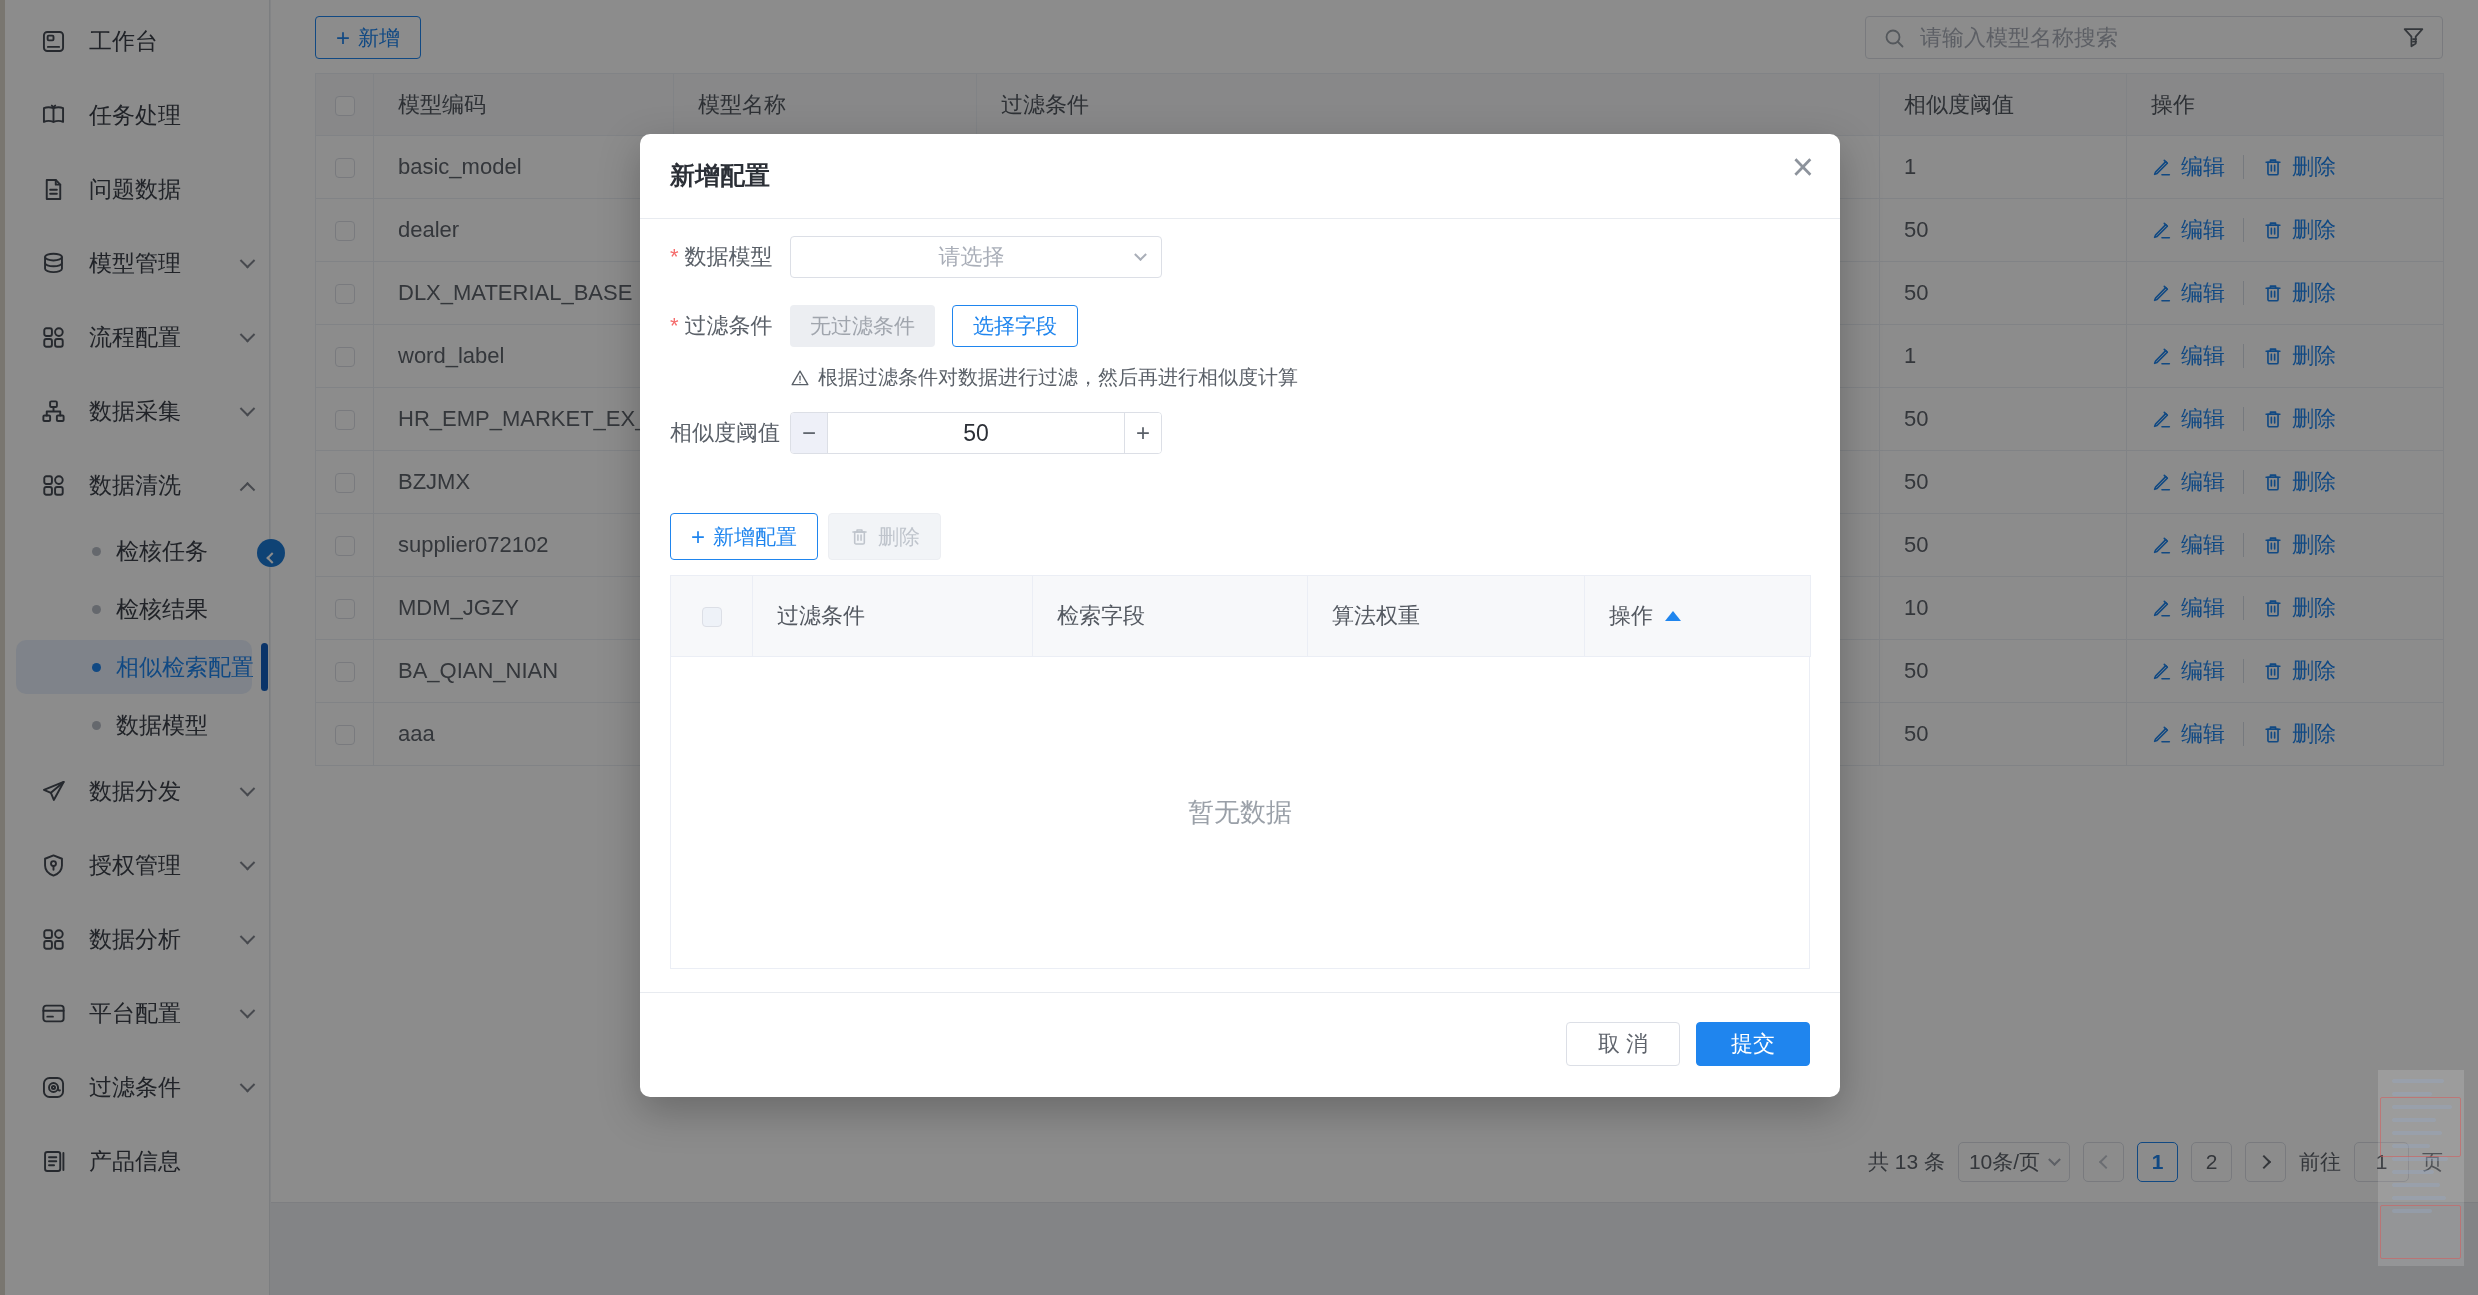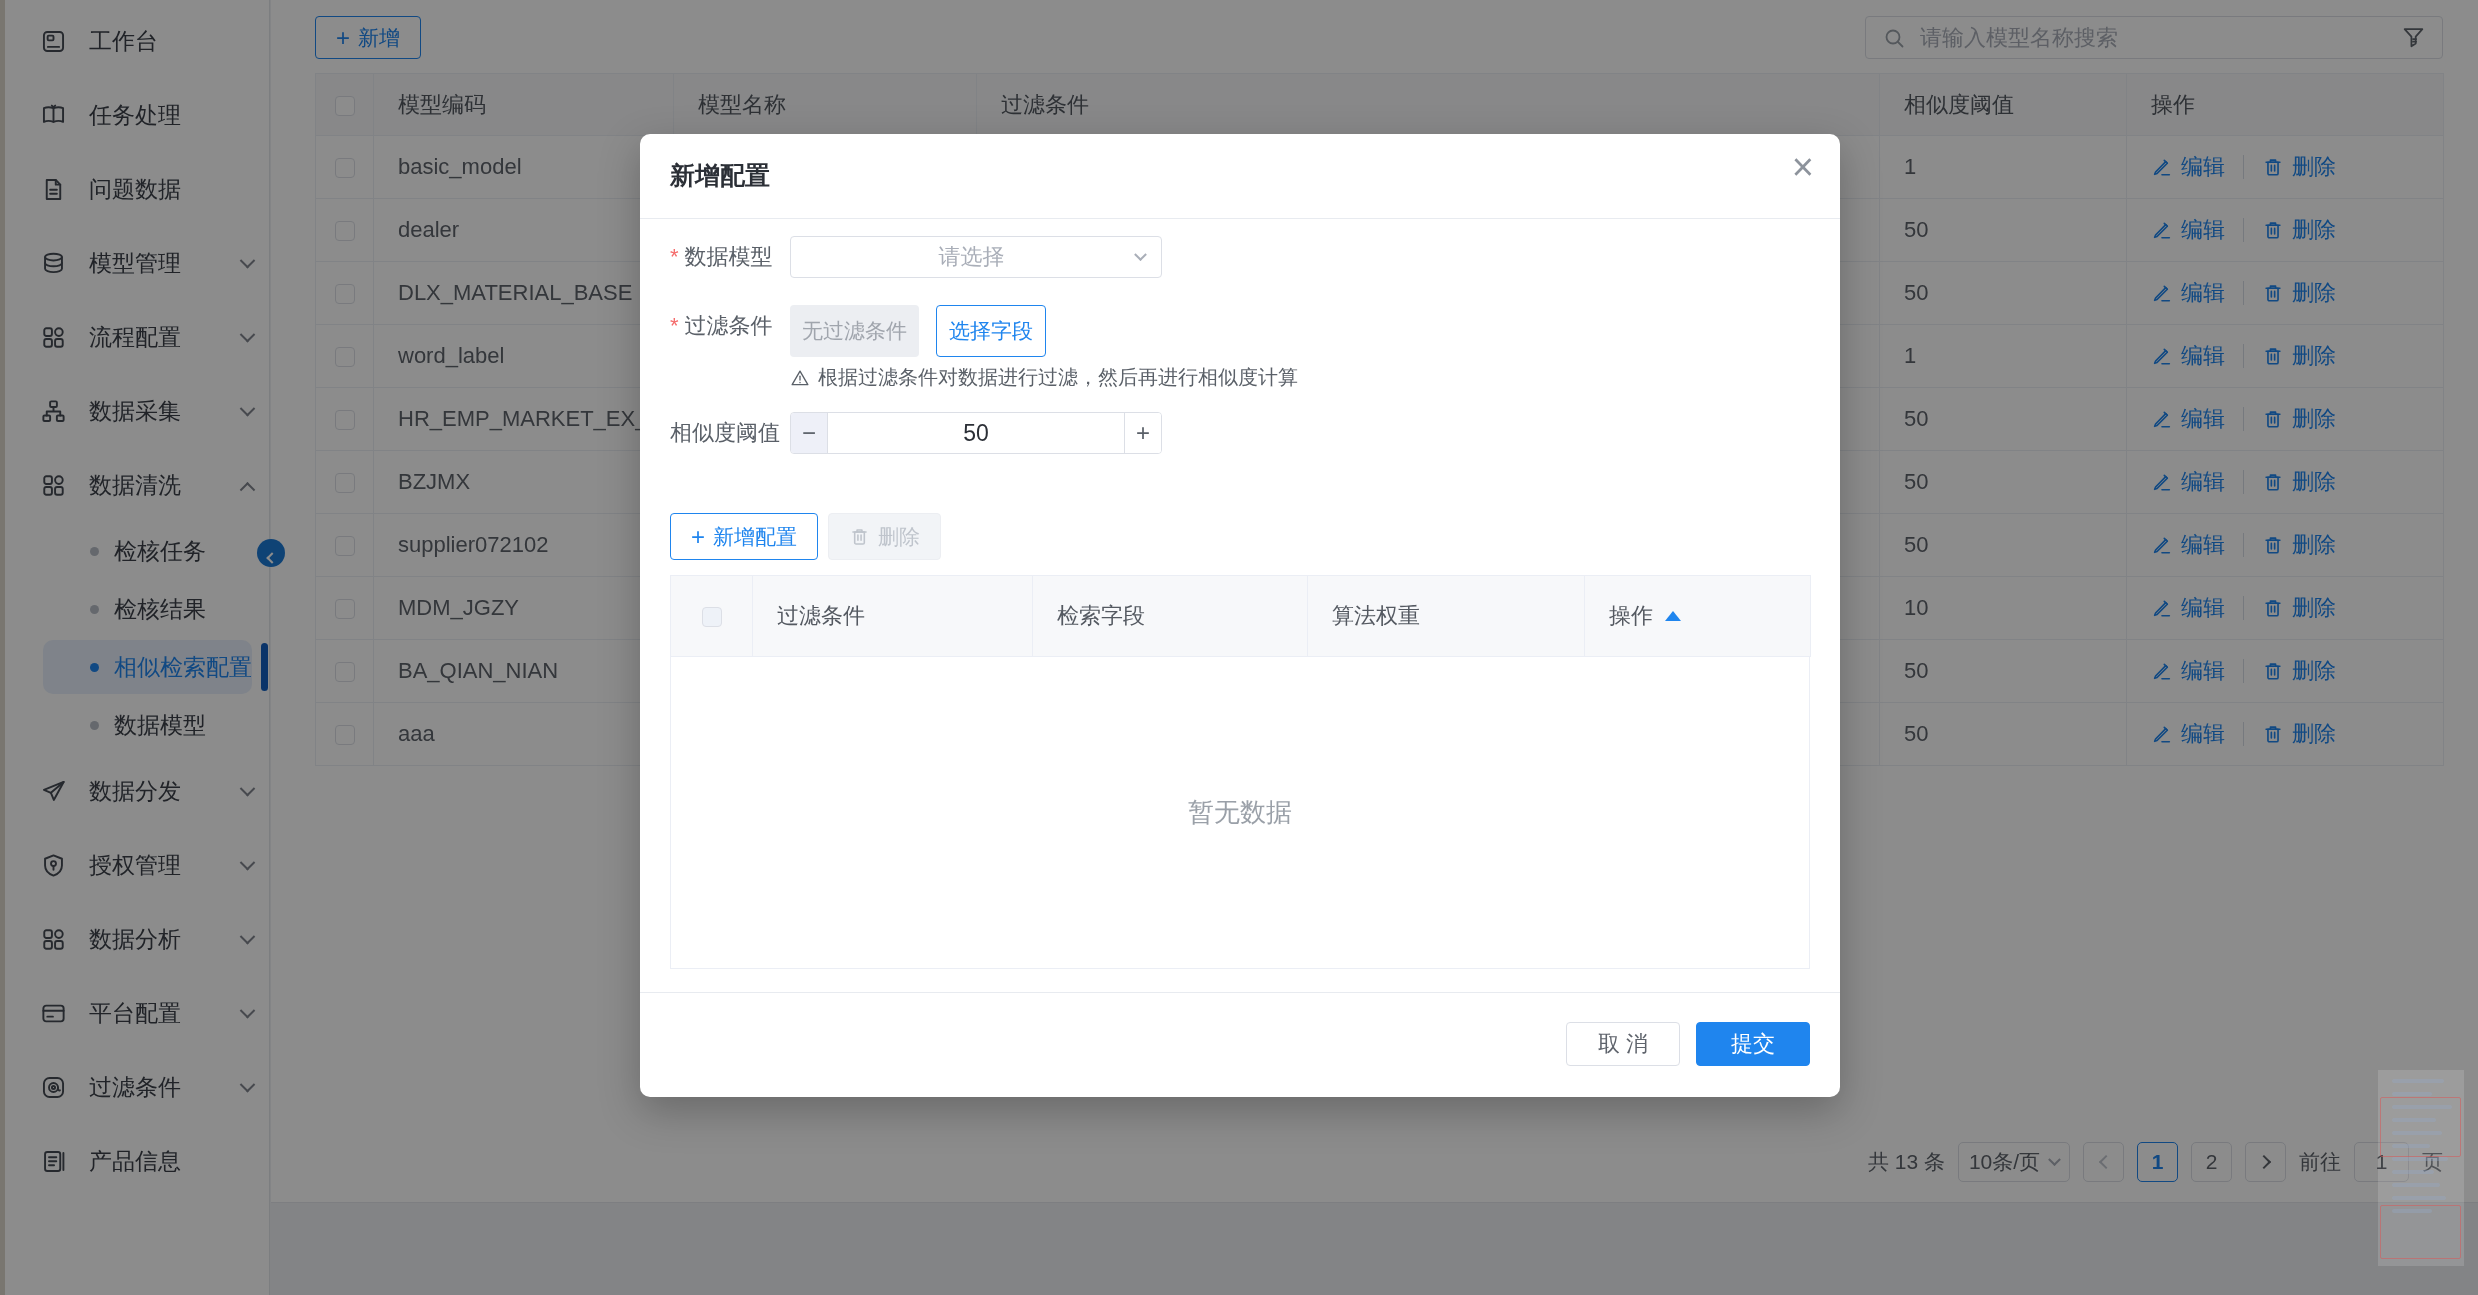--- a/index.html
+++ b/index.html
@@ -14,21 +14,21 @@
 
   
   .sidebar{position:absolute;left:0;top:0;width:270px;height:100%;background:#fff;border-right:1px solid #e2e5ea;z-index:2;padding-top:4px;}
   .side-item{position:relative;display:flex;align-items:center;height:74px;padding:0 16px 0 40px;font-size:23px;color:#3c414a;cursor:pointer;}
   .side-item .s-icon{width:27px;height:27px;stroke:#454b54;fill:none;stroke-width:1.7;stroke-linecap:round;stroke-linejoin:round;margin-right:22px;flex:none;position:relative;z-index:1;}
   .side-item .s-label{position:relative;z-index:1;white-space:nowrap;}
   .side-item .dot{display:none;width:9px;height:9px;border-radius:50%;background:#b9bec7;margin-right:15px;flex:none;position:relative;z-index:1;}
   .side-item .chev{display:none;width:11px;height:11px;border-right:2px solid #81868f;border-bottom:2px solid #81868f;transform:rotate(45deg) translate(-2px,-2px);margin-left:auto;position:relative;z-index:1;}
   .side-item.haschev .chev{display:block;}
   .side-item.open .chev{transform:rotate(-135deg) translate(-3px,-3px);}
-  .side-item.sub{height:58px;padding-left:63px;margin-left:27px;}
+  .side-item.sub{height:58px;padding-left:92px;}
   .side-item.sub .dot{display:block;}
   .side-item.active{color:var(--primary);}
   .side-item.active .dot{background:var(--primary);}
   .side-item.active::before{content:'';position:absolute;left:16px;right:17px;top:2px;bottom:2px;background:#e7effb;border-radius:10px;}
   .side-item.active::after{content:'';position:absolute;right:1px;top:5px;bottom:5px;width:7px;border-radius:4px;background:var(--primary-dark);}
   .collapse-btn{position:absolute;left:257px;top:539px;width:28px;height:28px;border-radius:50%;background:#1d7ad6;border:none;color:#fff;z-index:2;cursor:pointer;}
   .collapse-btn i{display:block;width:8px;height:8px;border-left:2px solid #fff;border-bottom:2px solid #fff;transform:rotate(45deg);margin:10px 0 0 11px;}
 
   
   .main{position:absolute;left:271px;top:0;right:0;height:1203px;background:#fff;border-bottom:1px solid #e3e6eb;z-index:1;}
@@ -69,21 +69,21 @@
   
   .mask{position:absolute;inset:0;background:rgba(0,0,0,0.45);z-index:10;}
   .modal{position:absolute;left:640px;top:134px;width:1200px;height:963px;background:#fff;border-radius:10px;box-shadow:0 14px 40px rgba(0,0,0,.25);z-index:20;}
   .modal-title{position:absolute;left:30px;top:25px;font-size:25px;font-weight:600;color:#2b2f36;}
   .modal-close{position:absolute;right:26px;top:14px;font-size:38px;color:#8d939c;background:none;border:none;cursor:pointer;line-height:1;}
   .modal-hr{position:absolute;left:0;right:0;top:84px;border-top:1px solid #e8ebf0;}
   .f-label{position:absolute;left:30px;font-size:22px;color:#5a6068;height:42px;display:flex;align-items:center;}
   .f-label .star{color:var(--danger);margin-right:6px;}
   .select{position:absolute;left:150px;width:372px;height:42px;border:1px solid #dcdfe6;border-radius:4px;display:flex;align-items:center;padding:0 16px;cursor:pointer;}
   .select .ph{color:#a9aeb8;font-size:22px;flex:1;}
-  .seg-btn{height:52px;border-radius:4px;border:none;font-size:21px;padding:0 12px;cursor:pointer;}
+  .seg-btn{height:42px;border-radius:4px;border:none;font-size:21px;padding:0 20px;cursor:pointer;}
   .seg-btn.plain{background:#eceef2;color:#a0a5ad;}
   .seg-btn.sel{background:#fff;border:1px solid var(--primary);color:var(--primary);}
   .hint{position:absolute;left:150px;display:flex;align-items:center;font-size:20px;color:#5a6068;}
   .hint svg{width:20px;height:20px;stroke:#5a6068;fill:none;stroke-width:1.6;stroke-linecap:round;stroke-linejoin:round;margin-right:8px;flex:none;}
   .stepper{position:absolute;left:150px;top:278px;width:372px;height:42px;border:1px solid #dcdfe6;border-radius:4px;display:flex;overflow:hidden;}
   .stepper .minus{width:54px;background:#eef0f8;border-right:1px solid #dcdfe6;display:flex;align-items:center;justify-content:center;font-size:24px;color:#5a6068;cursor:pointer;}
   .stepper .plus{width:54px;background:#fff;border-left:1px solid #dcdfe6;display:flex;align-items:center;justify-content:center;font-size:24px;color:#5a6068;cursor:pointer;}
   .stepper input{flex:1;border:none;outline:none;text-align:center;font-size:23px;color:#2b2f36;}
   .m-add{position:absolute;left:30px;top:379px;height:47px;padding:0 20px;font-size:21px;}
   .m-del{position:absolute;left:188px;top:379px;height:47px;padding:0 20px;font-size:21px;background:#f2f4f7;border:1px solid #eceef2;color:#bfc4cc;border-radius:4px;display:inline-flex;align-items:center;cursor:not-allowed;}

